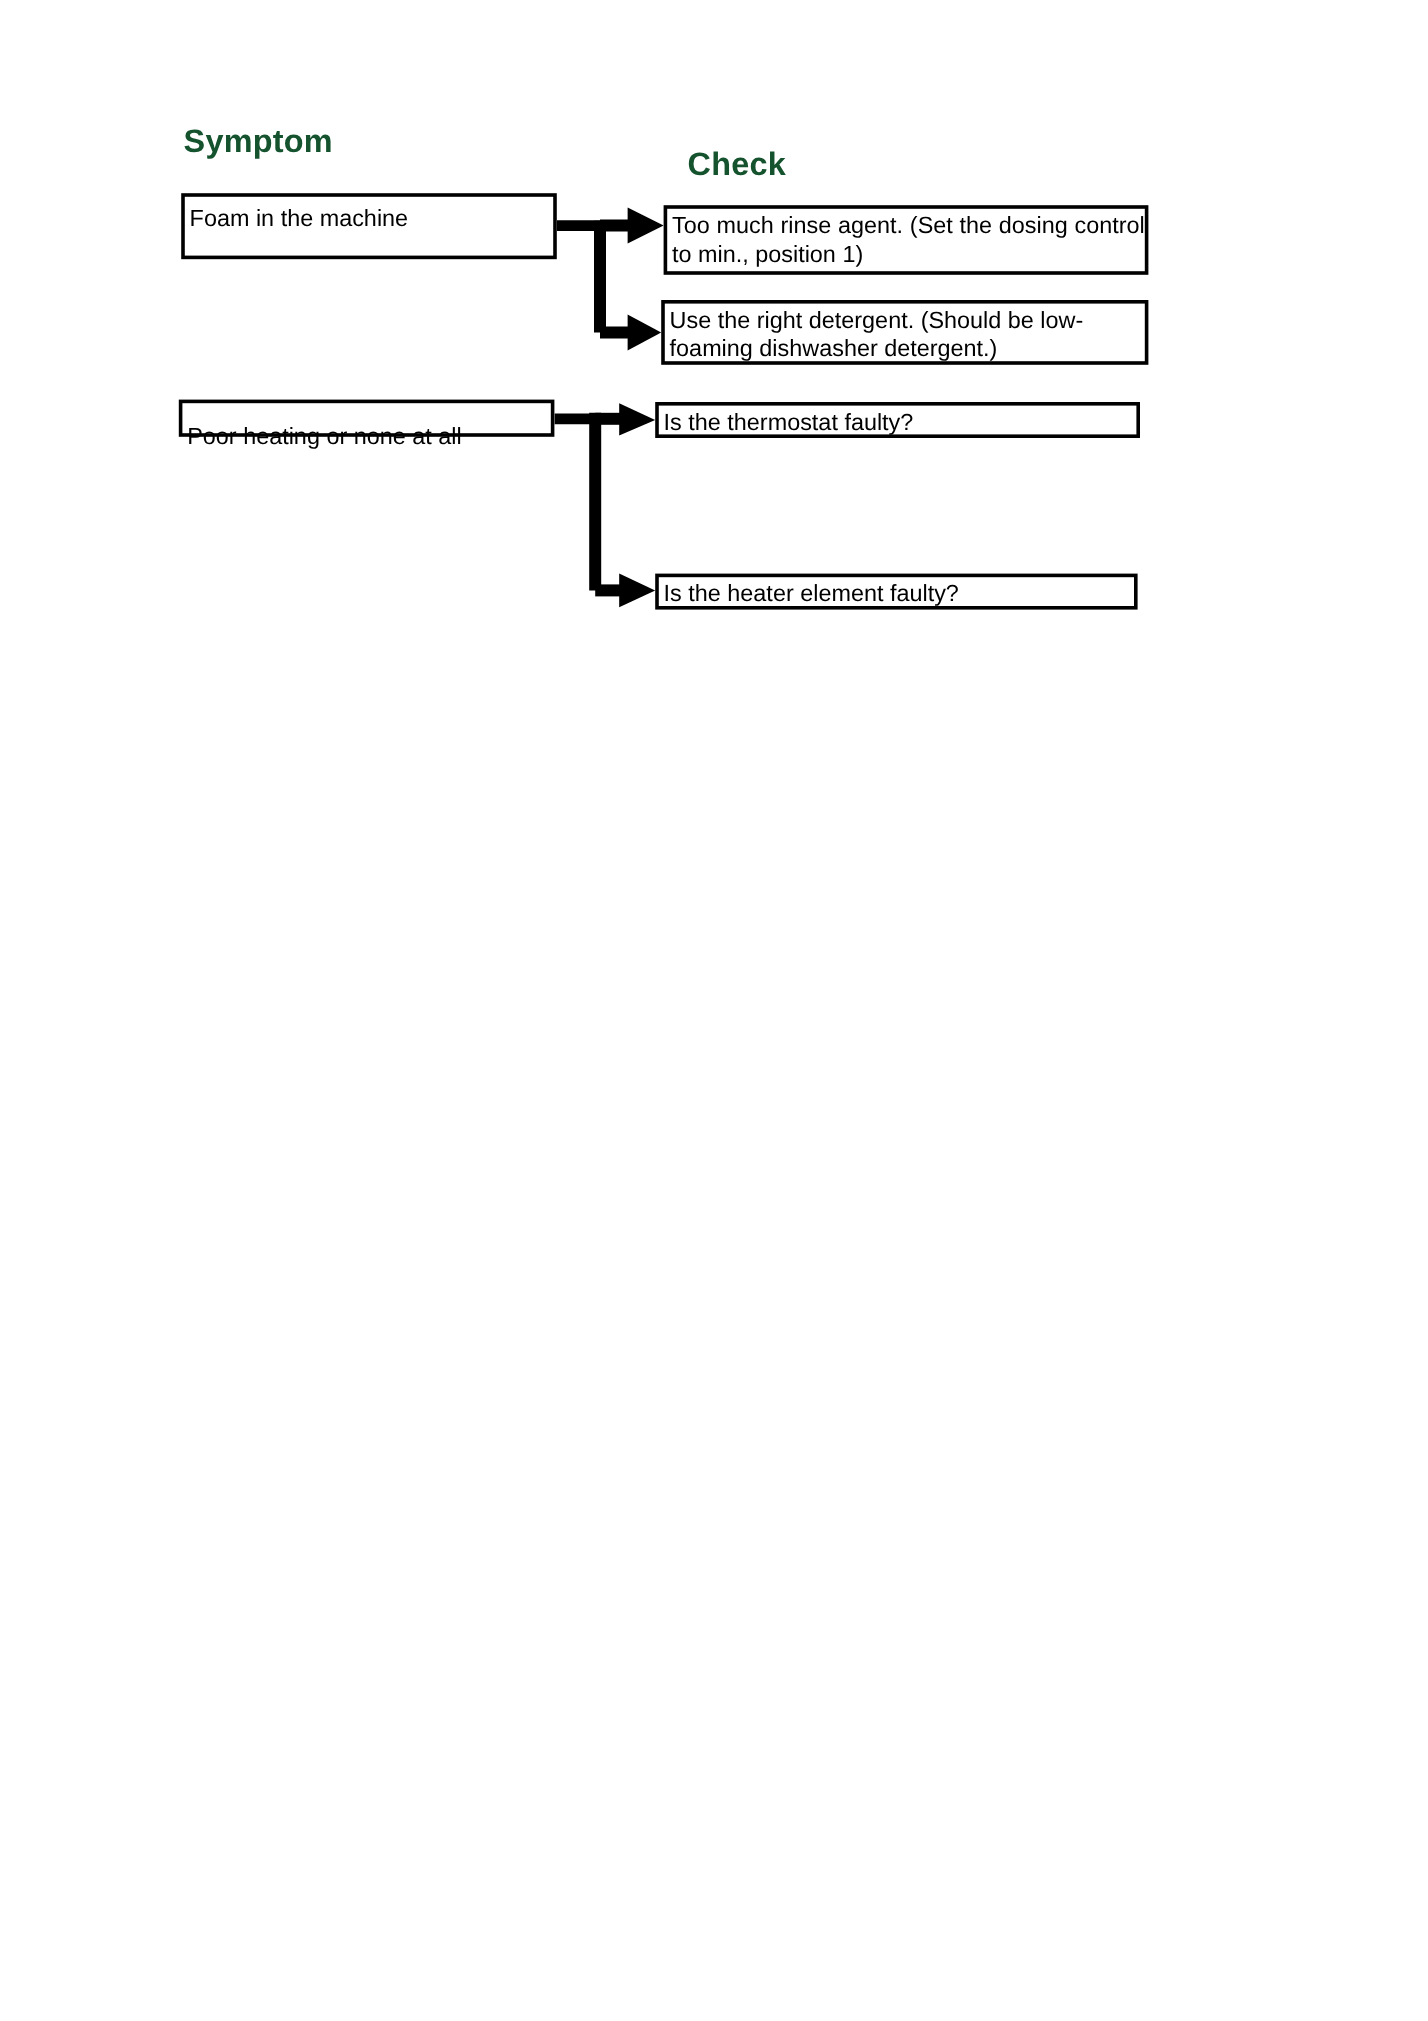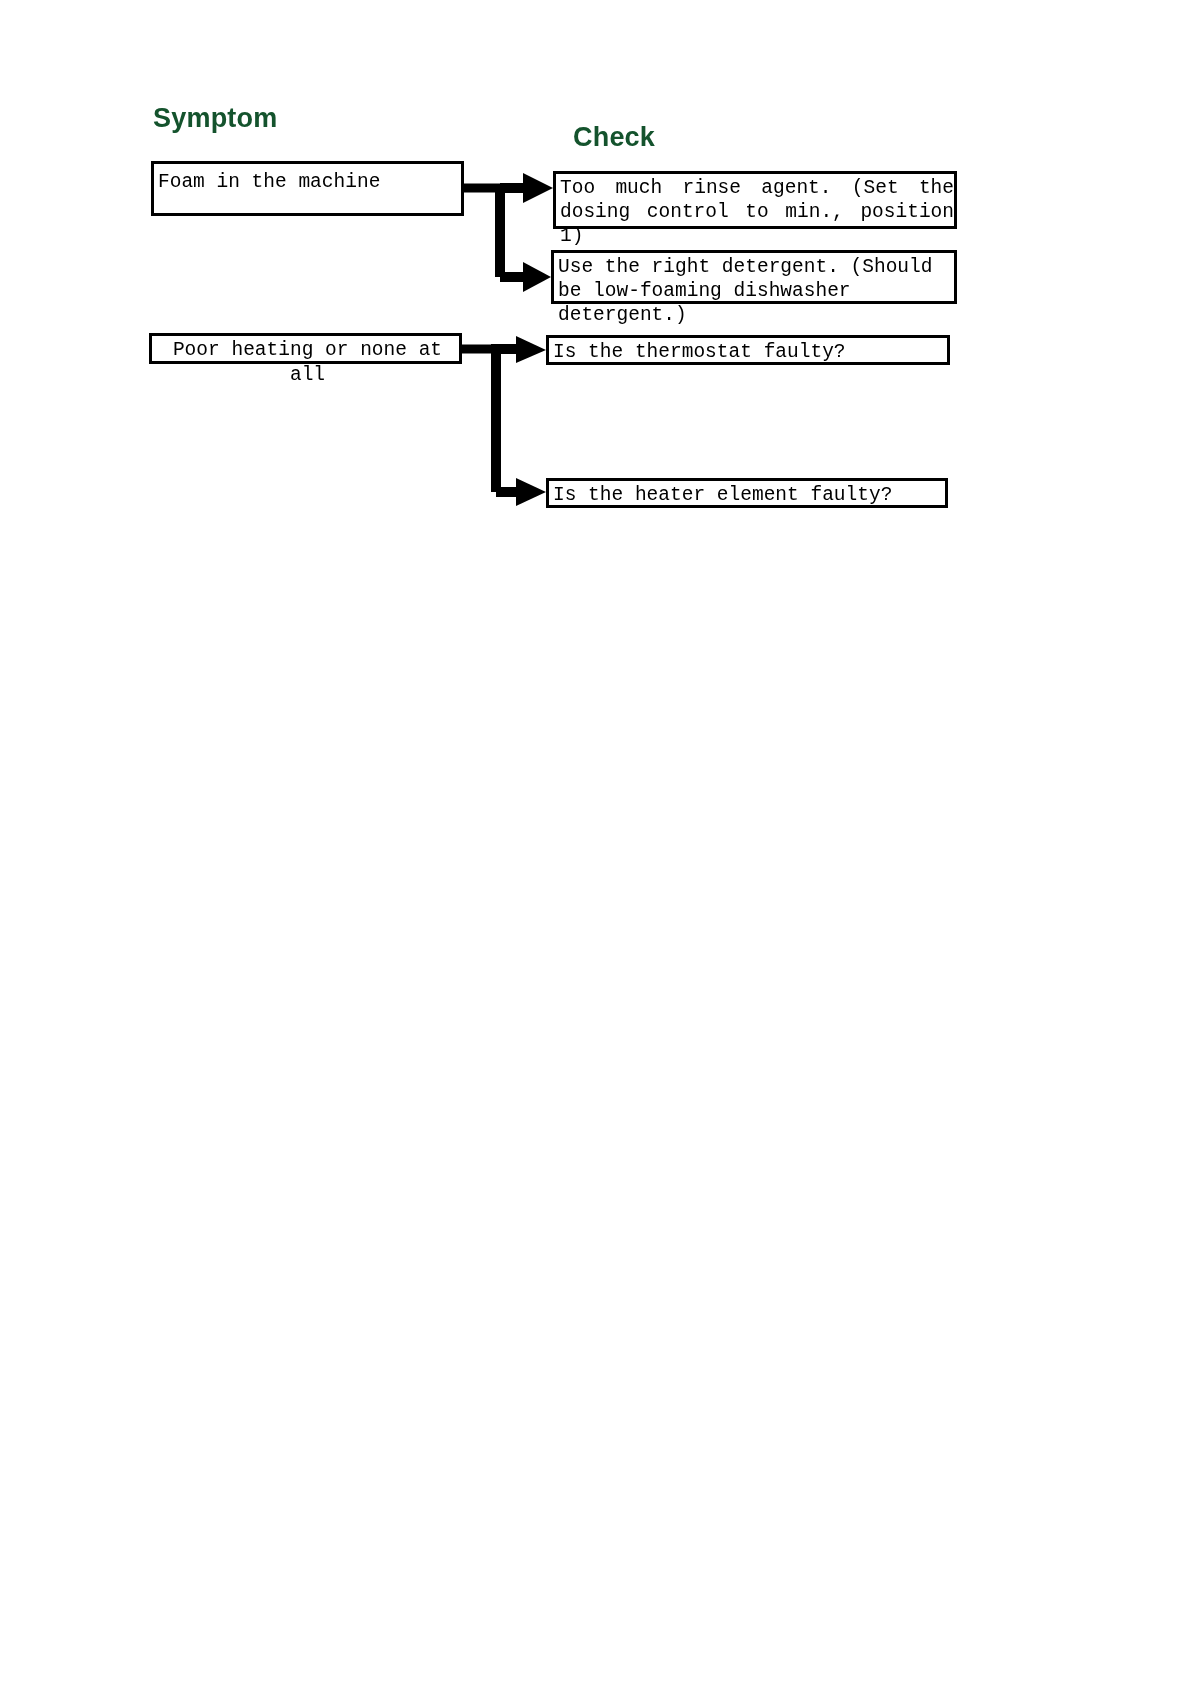--- a/index.html
+++ b/index.html
@@ -34,21 +34,20 @@
   #heading-check   { left: 556px; top: 122px; margin-left: 17px; }
 
   
   .box {
     position: absolute;
     box-sizing: border-box;
     background: #ffffff;
     border: 3px solid #000000;
     display: flex;
     align-items: flex-start;
-    font-family: Liberation Mono, monospace;
   }
   .box-text {
     font-size: 19.5px;
     line-height: 25px;
     color: #000;
     padding: 2px 0 0 4px;
     width: 100%;
     box-sizing: border-box;
   }
   .box-text.justify {
@@ -61,21 +60,21 @@
 
   
   #box-symptom-foam {
     left: 151px; top: 161px; width: 313px; height: 55px;
   }
   #box-symptom-foam .box-text { padding-top: 6px; }
 
   #box-symptom-heating {
     left: 149px; top: 333px; width: 313px; height: 31px;
   }
-  #box-symptom-heating .box-text { padding-top: 2px; text-align: center; }
+  #box-symptom-heating .box-text { padding-top: 16px; }
 
   
   #box-check-rinse {
     left: 553px; top: 171px; width: 404px; height: 58px;
   }
   #box-check-detergent {
     left: 551px; top: 250px; width: 406px; height: 54px;
   }
   #box-check-thermostat {
     left: 546px; top: 335px; width: 404px; height: 30px; justify-content: flex-end;

